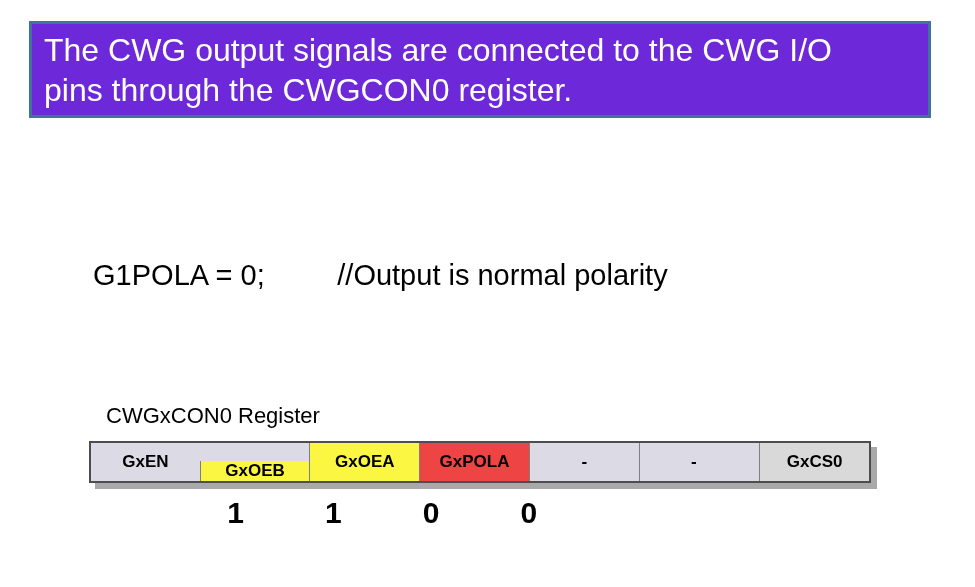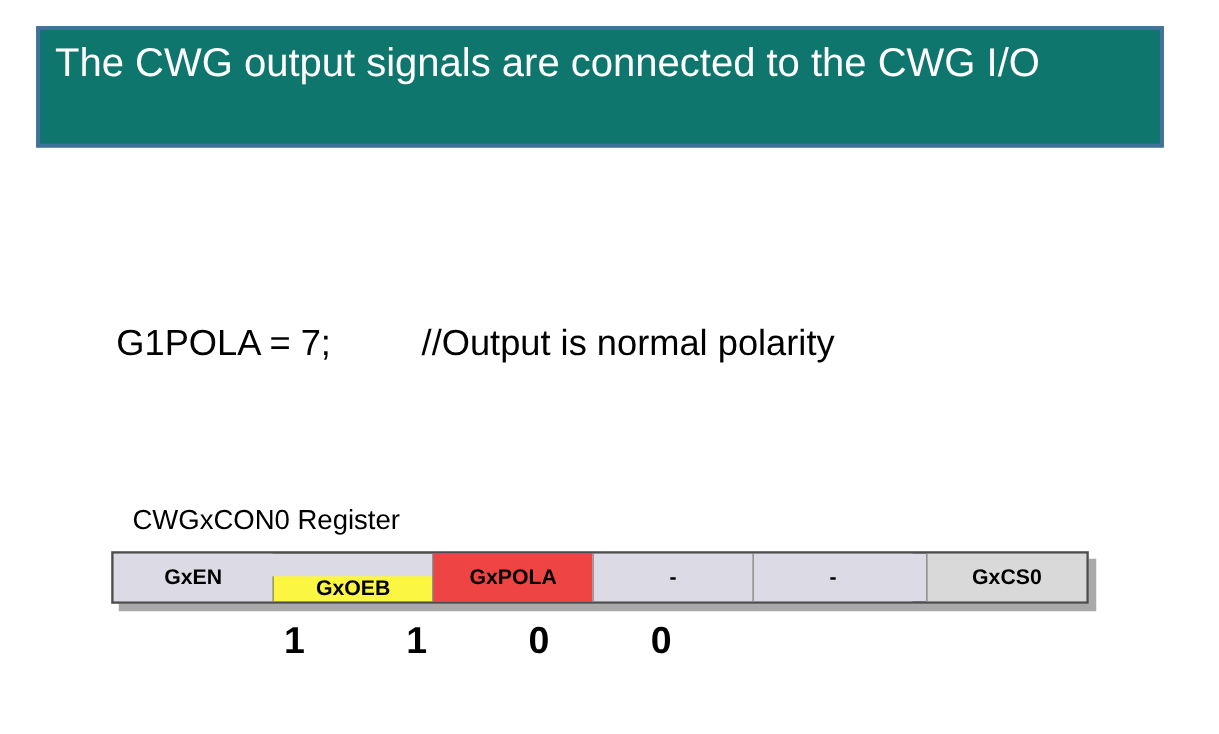--- a/index.html
+++ b/index.html
@@ -94,34 +94,36 @@
     font-size: 30px;
     font-weight: bold;
     color: #000000;
   }
 </style>
 </head>
 <body>
 
 <div class="slide">
 
-  <div class="header-box" style="background: #0f766e; border-color: rgb(65, 113, 156); color: rgb(255, 255, 255);">
+  <div class="header-box" style="background: #6d28d9; border-color: rgb(65, 113, 156); color: rgb(255, 255, 255);">
     <div class="header-line">The CWG output signals are connected to the CWG I/O</div>
+    <div class="header-line">pins through the CWGCON0 register.</div>
   </div>
 
   <div class="code-block">
-    <div class="code-line"> G1POLA = 7;         //Output is normal polarity</div>
+    <div class="code-line"> G1POLA = 0;         //Output is normal polarity</div>
     
   </div>
 
   <div class="register-title">CWGxCON0 Register</div>
 
   <div class="register-table">
     <div class="reg-cell" style="background: rgb(220, 219, 229);">GxEN</div>
     <div class="reg-cell" style="background: rgb(250, 246, 66); margin-top: 18px;">GxOEB</div>
+    <div class="reg-cell" style="background: rgb(250, 246, 66);">GxOEA</div>
     <div class="reg-cell" style="background: #ef4444;">GxPOLA</div>
     <div class="reg-cell" style="background: rgb(220, 219, 229);">-</div>
     <div class="reg-cell" style="background: rgb(220, 219, 229);">-</div>
     <div class="reg-cell" style="background: rgb(217, 217, 217); margin-left: 11px;">GxCS0</div>
   </div>
 
   <div class="values-row">
     <div class="value-slot"></div>
     <div class="value-slot">1</div>
     <div class="value-slot">1</div>

